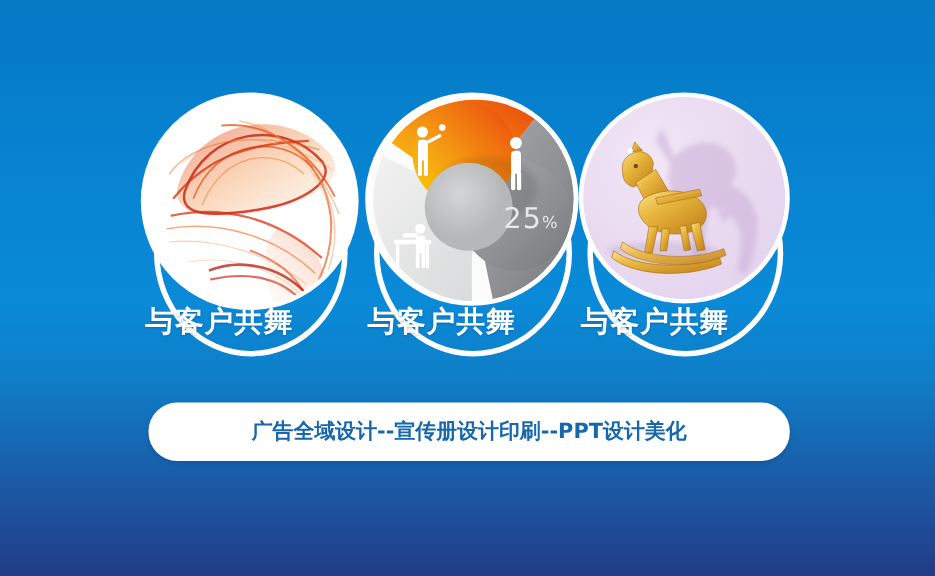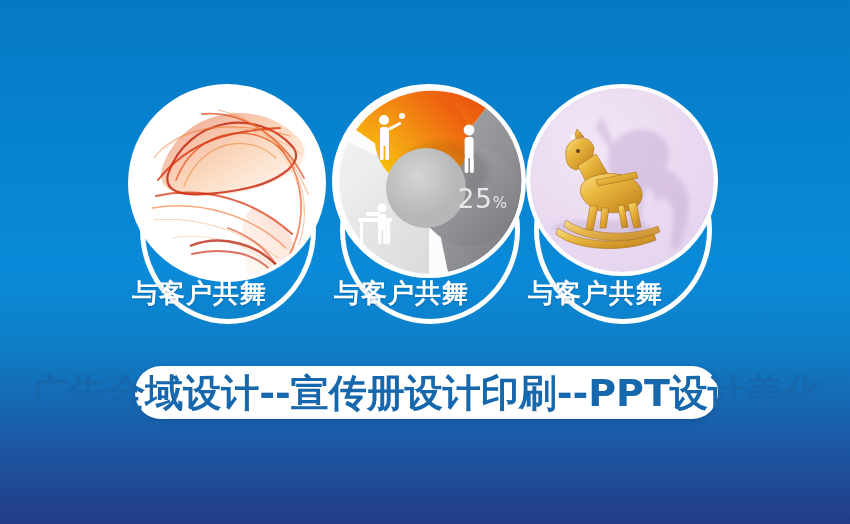--- a/index.html
+++ b/index.html
@@ -125,21 +125,21 @@
     height: 53px;
     background: #ffffff;
     border-radius: 26px;
     display: flex;
     align-items: center;
     justify-content: center;
     box-shadow: 0 2px 5px rgba(0,30,70,0.18);
   }
   .banner-text {
     color: #1667ab;
-    font-size: 38px;
+    font-size: 19px;
     font-weight: bold;
     letter-spacing: 0px;
     white-space: nowrap;
     line-height: 1;
   }
 </style>
 </head>
 <body>
 
 <div id="poster">

